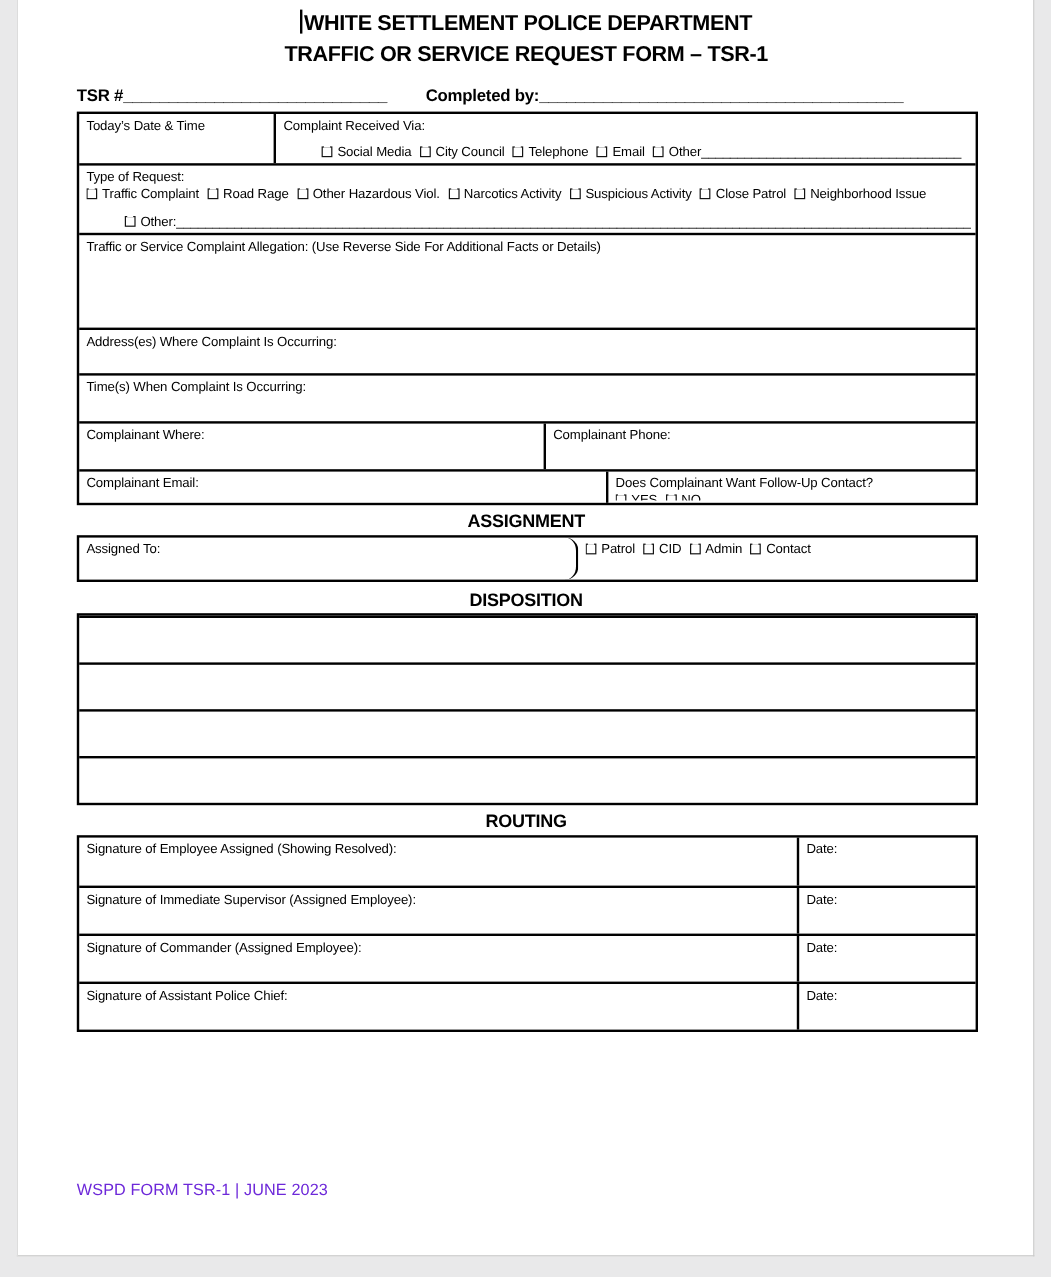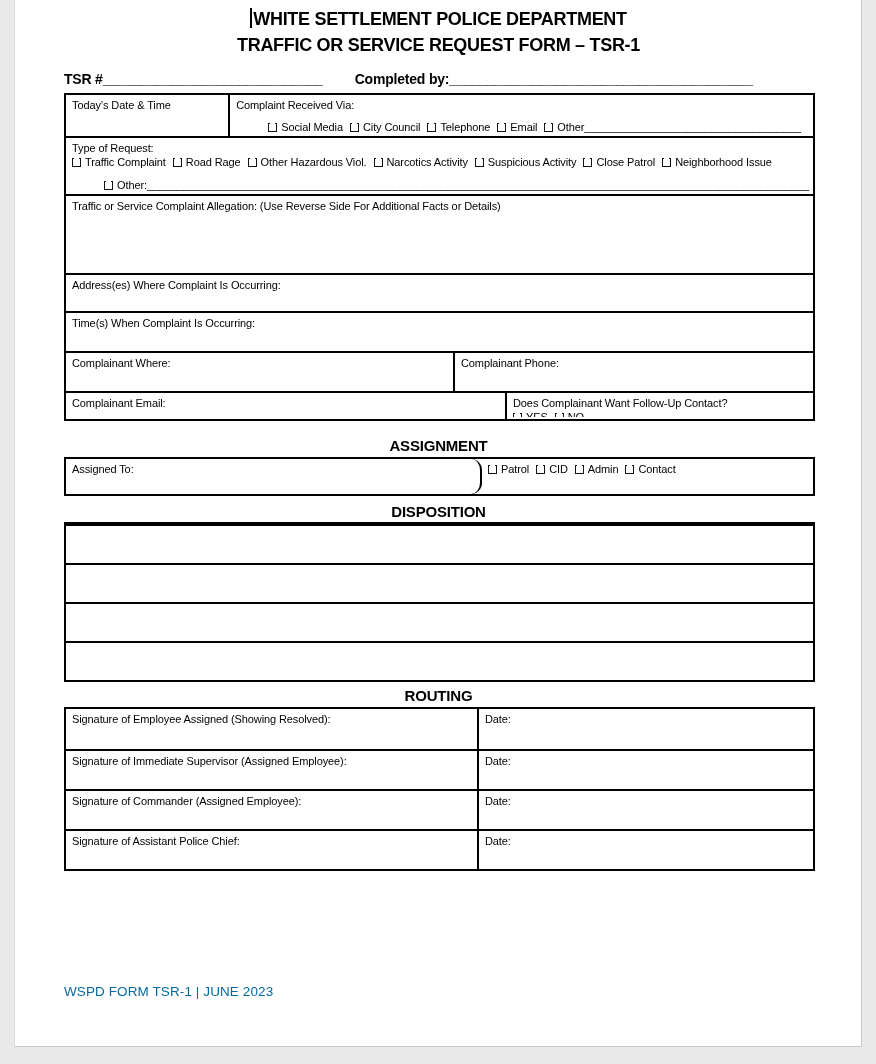--- a/index.html
+++ b/index.html
@@ -41,21 +41,21 @@
     display: inline-block; width: 9px; height: 9px;
     border: 1.6px solid #141414; position: relative;
     margin-right: 4px; vertical-align: -1px; background: #fff;
   }
   .cb::after { content: ""; position: absolute; left: 0; right: 0; top: -1.6px; height: 1.6px; margin: 0 1px; background: #fff; }
   .opt { white-space: nowrap; margin-right: 7px; font-size: 11px; }
   .opts-line { white-space: nowrap; overflow: hidden; }
   .uline { white-space: nowrap; overflow: hidden; }
   
   .section-h { text-align: center; font-weight: bold; font-size: 15px; letter-spacing: -0.2px; }
-  .h-assign { margin-top: 16px; margin-bottom: -3px; }
+  .h-assign { margin-top: 5px; margin-bottom: -3px; }
   .h-disp   { margin-top: 7px; margin-bottom: -4px; }
   .h-rout   { margin-top: 5px; margin-bottom: -3px; }
   
   .r-date     { height: 41px; }
   .r-type     { height: 58px; }
   .r-alleg    { height: 79px; }
   .r-addr     { height: 38px; }
   .r-time     { height: 40px; }
   .r-name     { height: 40px; }
   .r-email    { height: 28px; }
@@ -63,23 +63,23 @@
   .c-name  { width: 389px; }
   .c-email { width: 441px; }
   
   .r-assign { height: 35px; }
   .c-assigned { width: 416px; border-radius: 11px; }
   
   .r-disp1 { height: 40px; }
   .r-disp  { height: 39px; }
   
   .r-rout { height: 40px; }
-  .c-sig  { width: 413px; }
-  
-  .footer { position: absolute; left: 49px; top: 984px; color: #0369a1; font-size: 13.5px; letter-spacing: 0.1px; }
+  .c-sig  { width: 600px; }
+  
+  .footer { position: absolute; left: 49px; top: 984px; color: #6d28d9; font-size: 13.5px; letter-spacing: 0.1px; }
 </style>
 </head>
 <body>
 
 <div class="page">
 
   <div class="doc-title">
     <div><span class="caret"></span><span>WHITE SETTLEMENT POLICE DEPARTMENT</span></div>
     <div><span>TRAFFIC OR SERVICE REQUEST FORM – TSR-1</span></div>
   </div>

